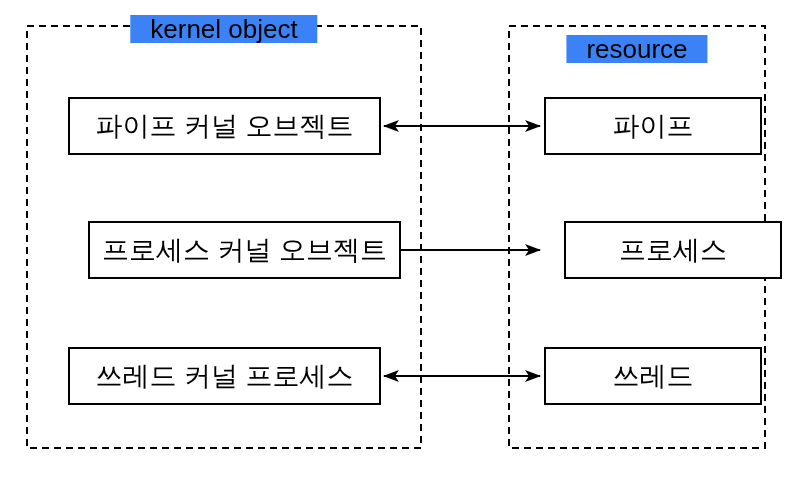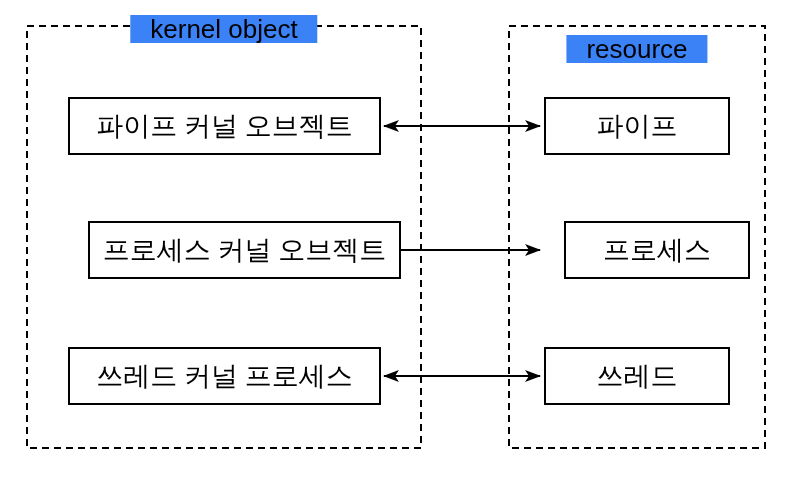--- a/index.html
+++ b/index.html
@@ -39,22 +39,22 @@
     box-sizing: border-box;
     border: 2px solid #000000;
     background: #ffffff;
     display: flex;
     align-items: center;
     justify-content: center;
     font-size: 27px;
     white-space: nowrap;
     text-align: center;
   }
-  .node.col-left  { left: 68px;  width: 313px; height: 58px; font-family: Liberation Serif, serif; }
-  .node.col-right { left: 544px; width: 186px; height: 58px; }
+  .node.col-left  { left: 68px;  width: 313px; height: 58px; }
+  .node.col-right { left: 544px; width: 218px; height: 58px; }
   .row-1 { top: 97px; }
   .row-2 { top: 221px; margin-left: 20px; }
   .row-3 { top: 347px; }
 </style>
 </head>
 <body>
 
 <div class="canvas">
 
   <svg class="layer" viewBox="0 0 810 477" xmlns="http://www.w3.org/2000/svg">

